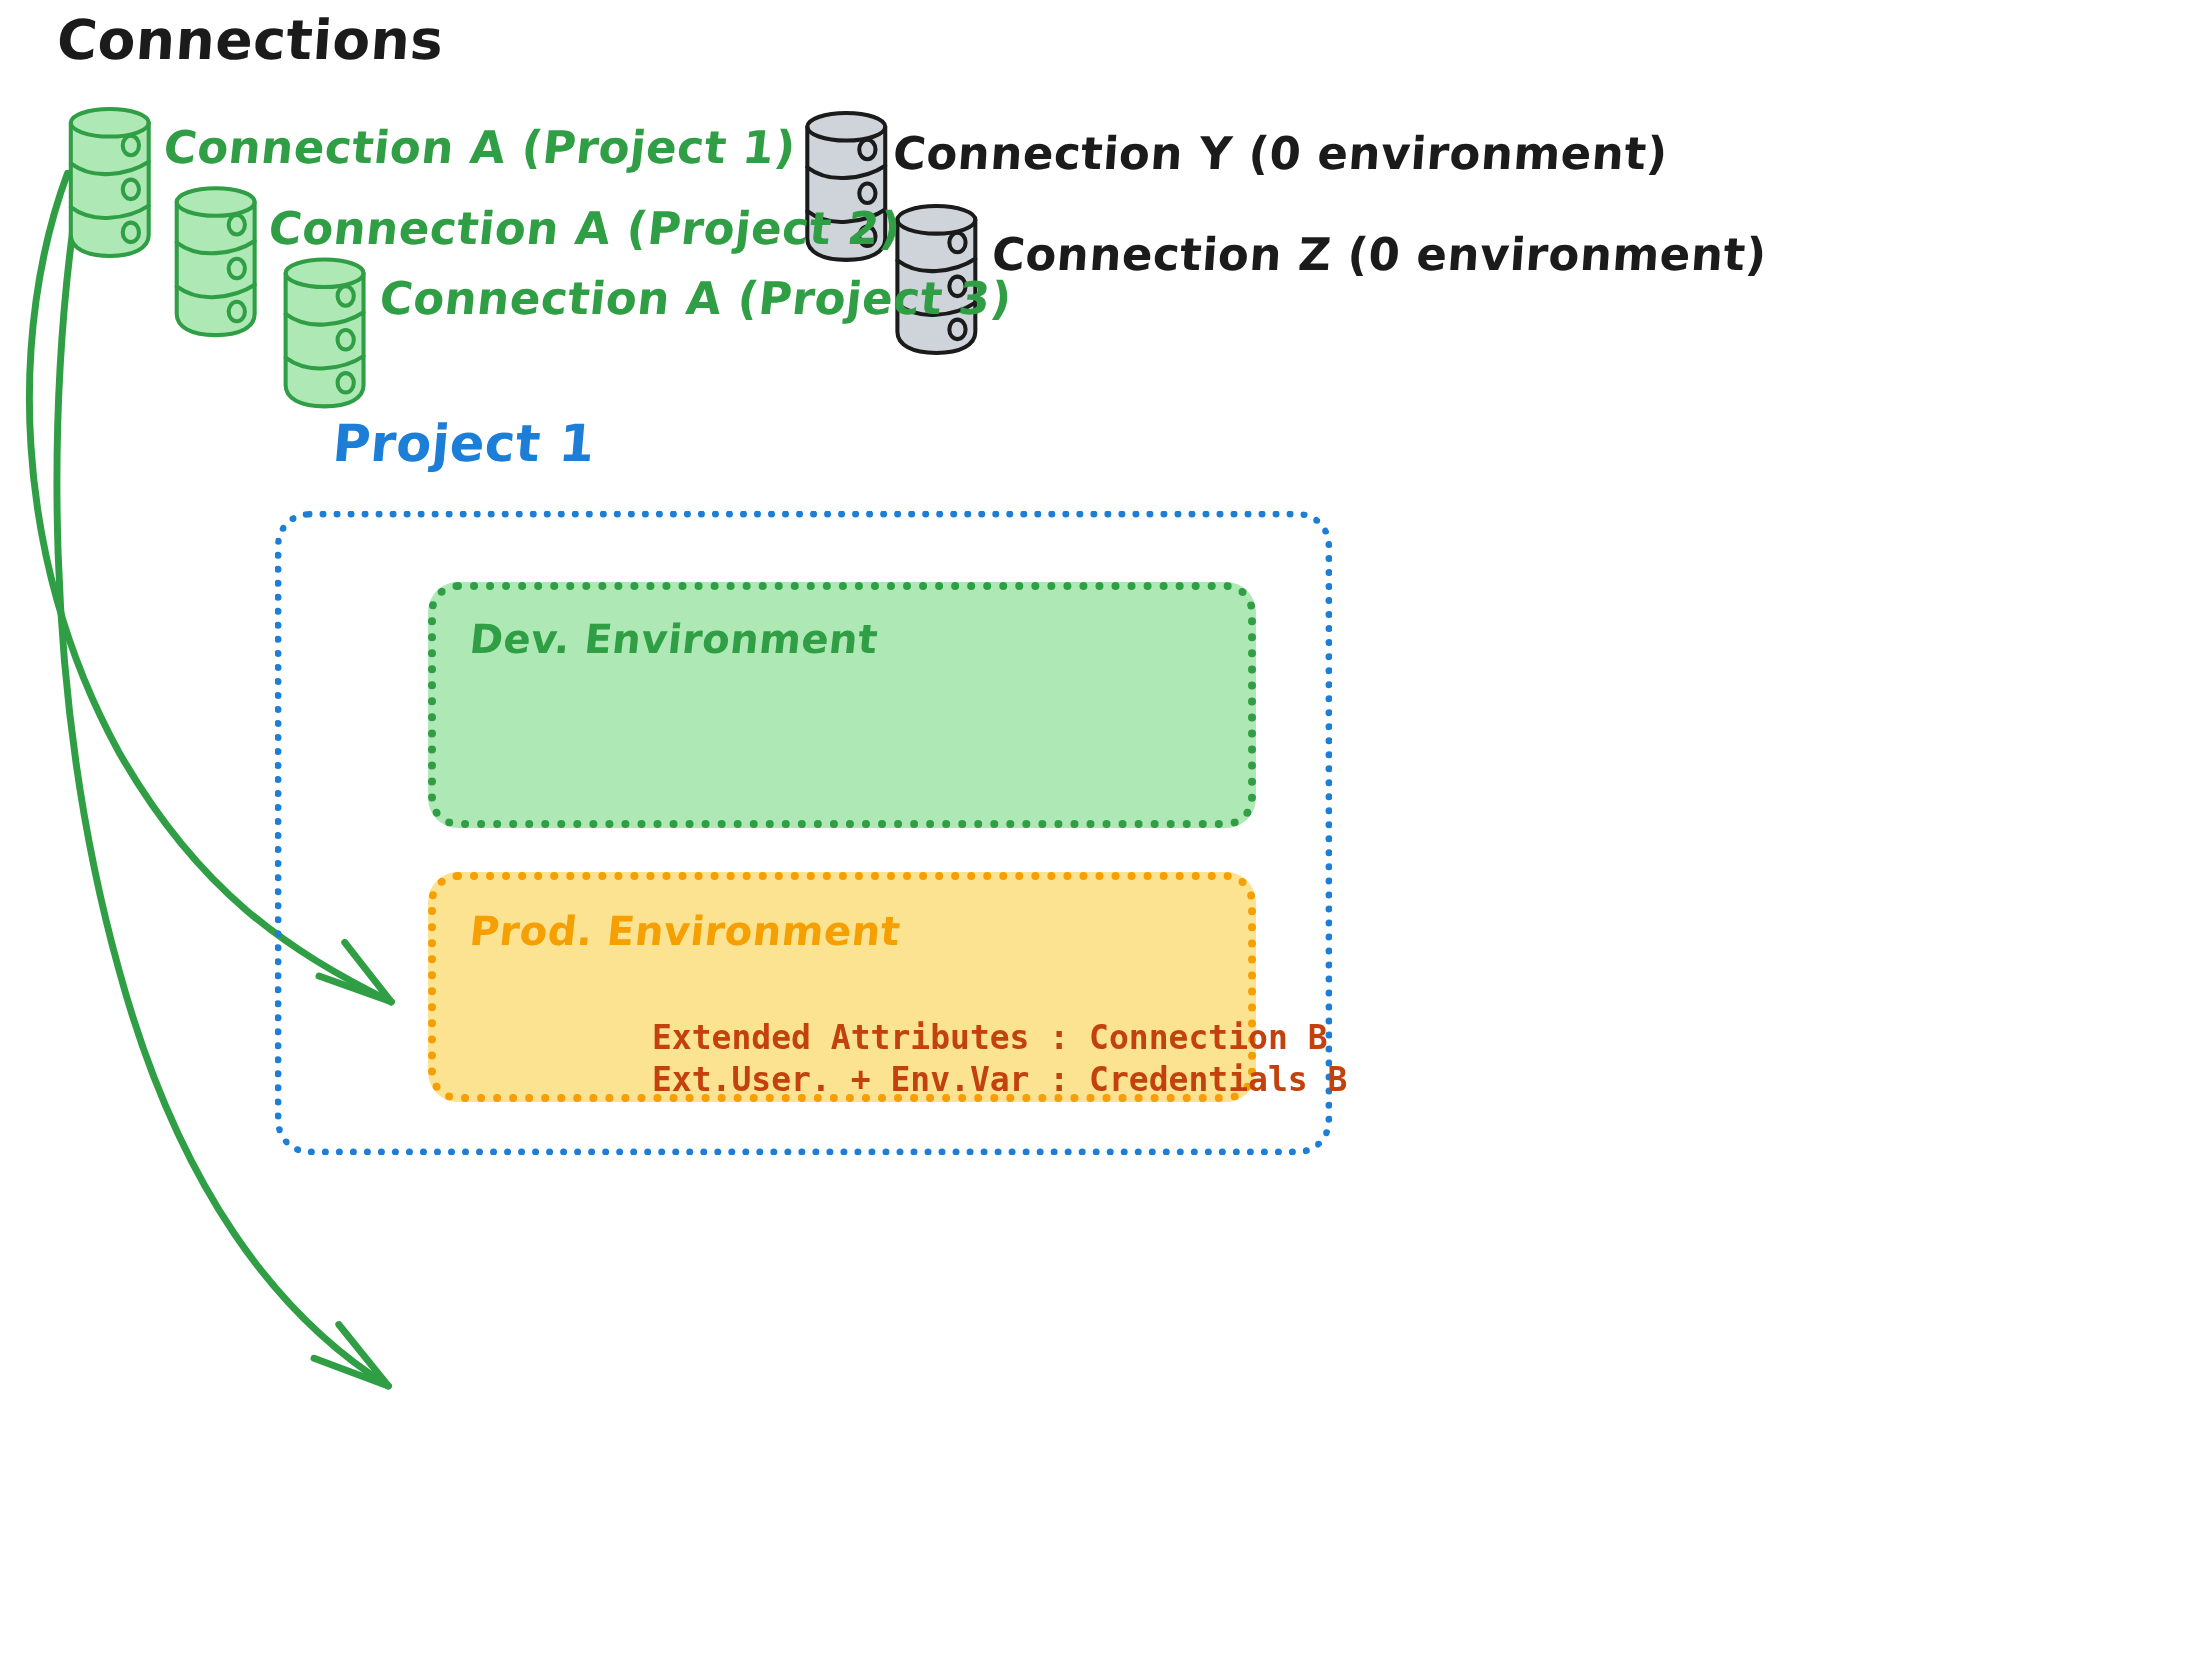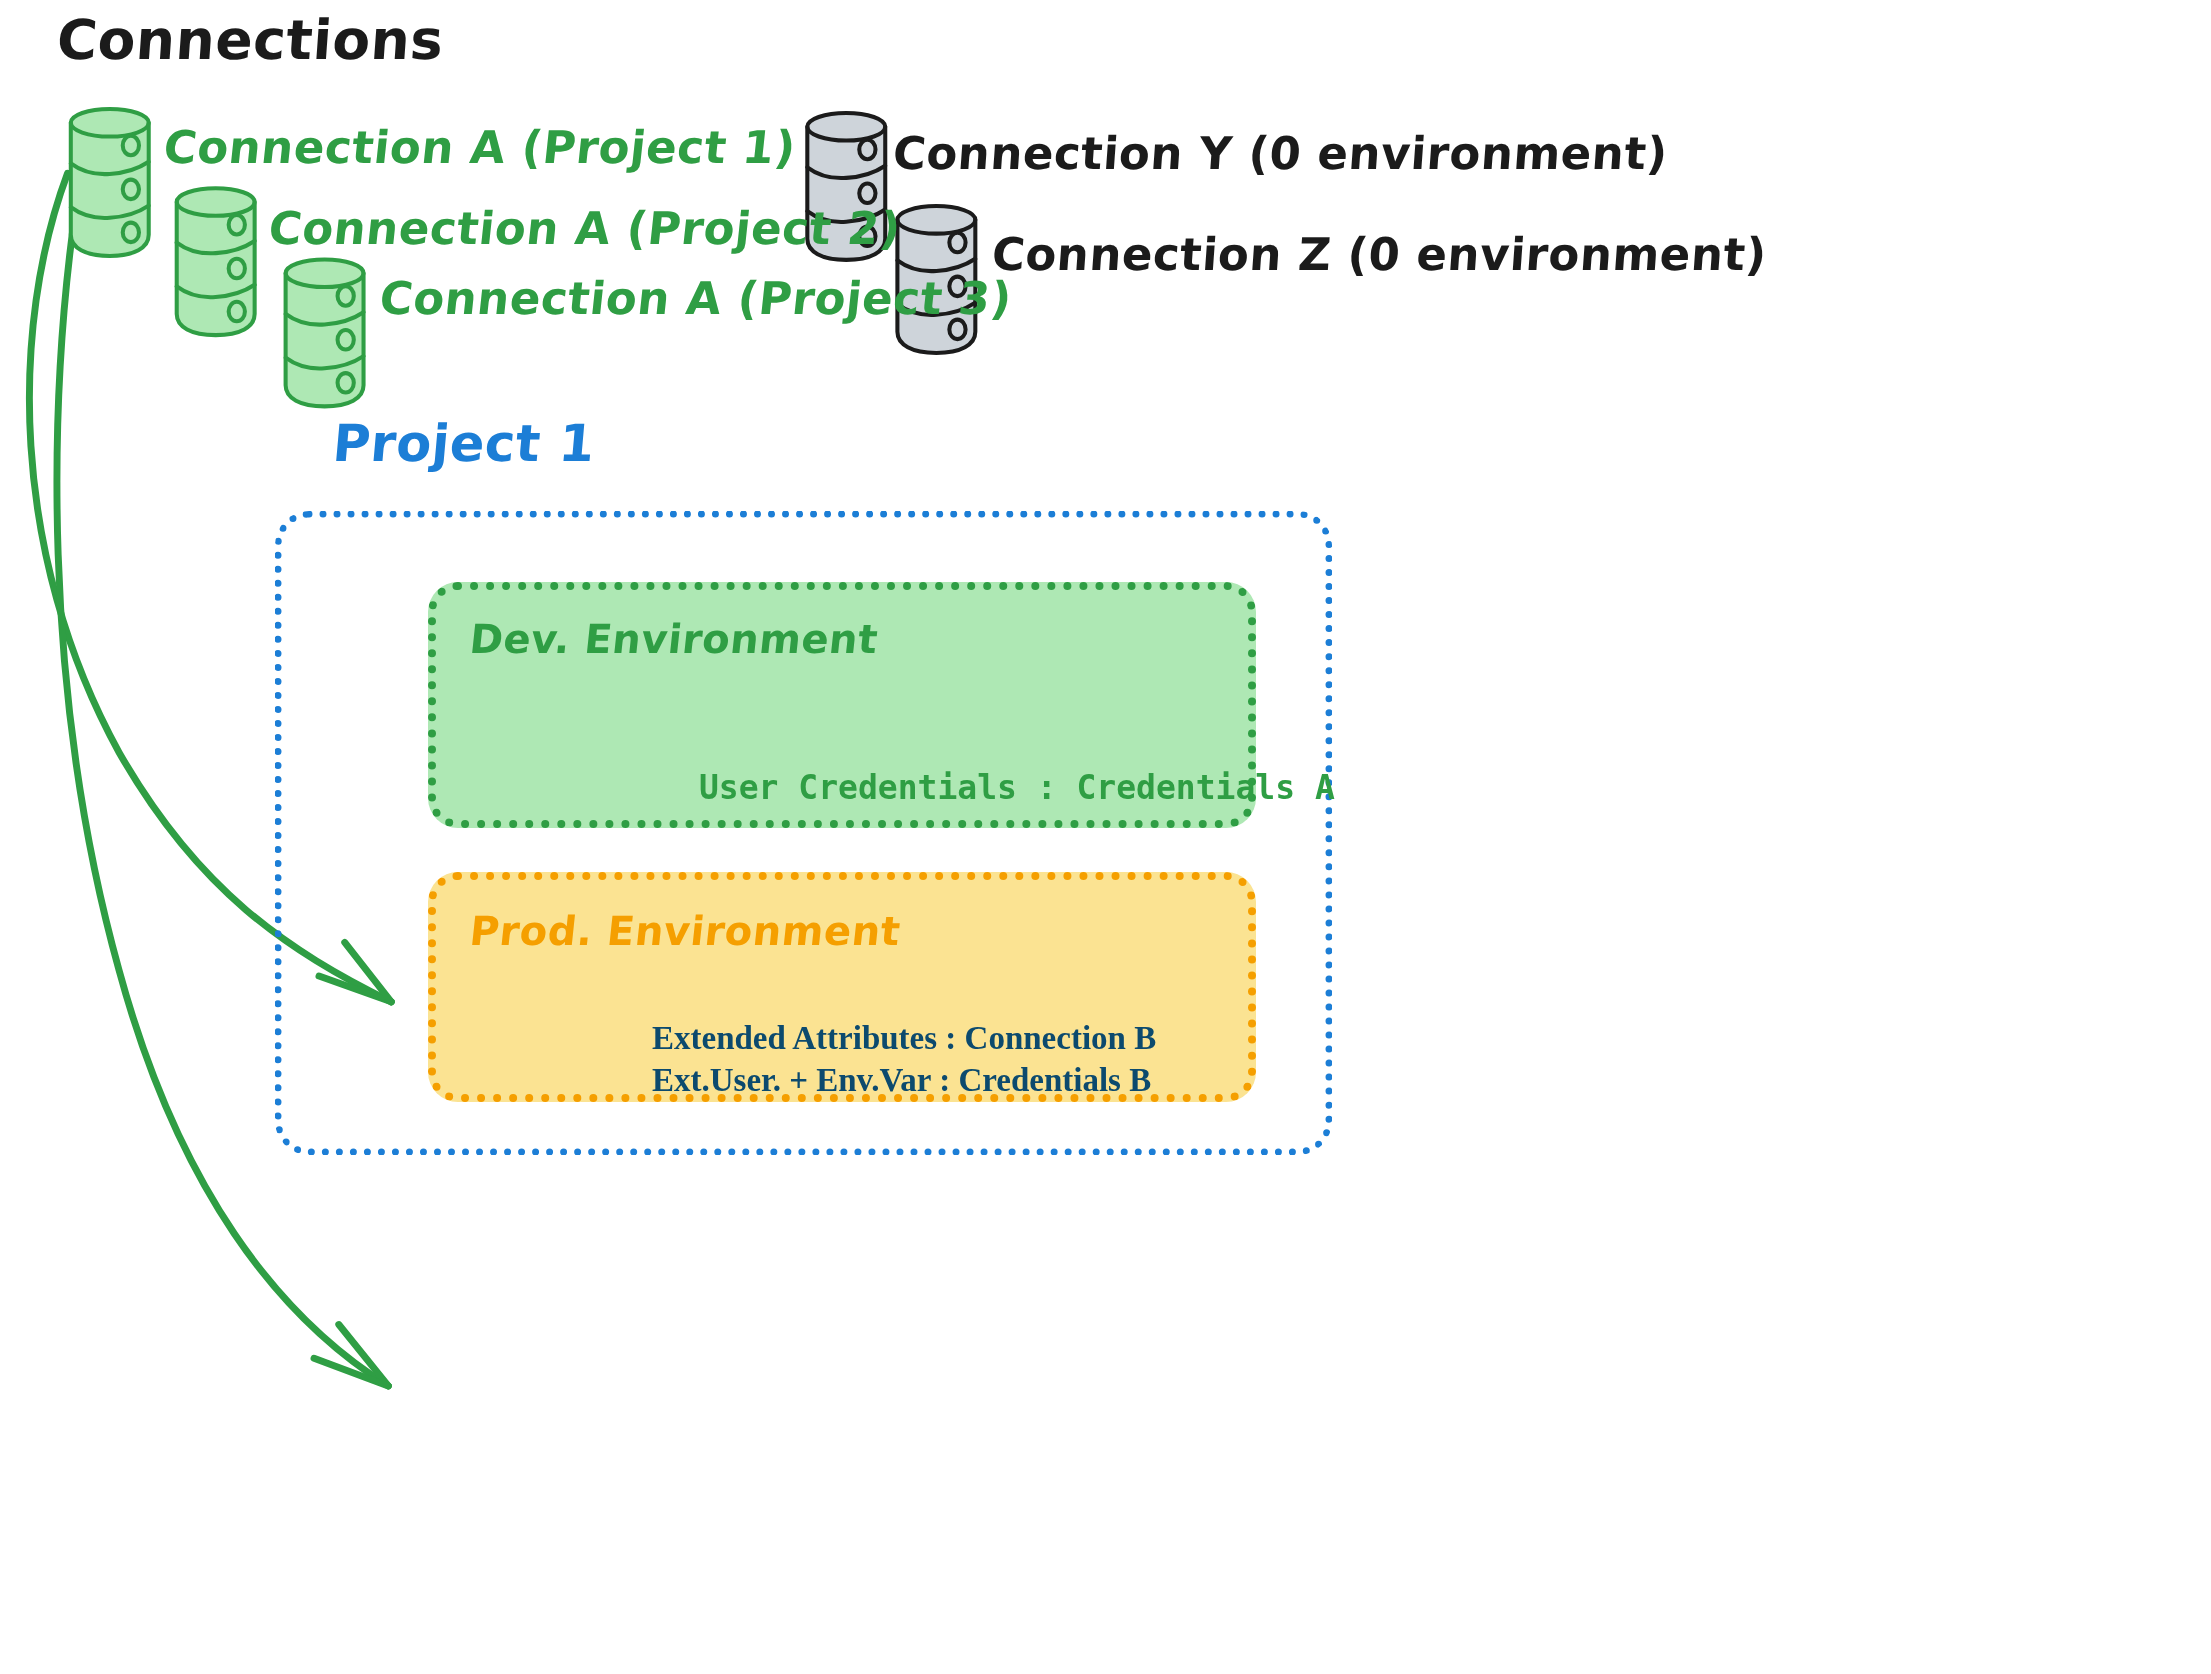--- a/index.html
+++ b/index.html
@@ -111,21 +111,21 @@
 
   .cred-line {
     position: absolute;
     font-family: "DejaVu Sans Mono", monospace;
     font-weight: 700;
     font-size: 33px;
     white-space: pre;
   }
   #dev-cred { left: 263px; top: 178px; color: #2f9e44; }
   #prod-cred-wrap { position: absolute; left: 216px; top: 137px; }
-  #prod-cred-wrap .cred-line { position: static; display: block; color: #0c4a6e; line-height: 1.28; font-family: Liberation Serif, serif; }
+  #prod-cred-wrap .cred-line { position: static; display: block; color: #c2410c; line-height: 1.28; }
 
   
   svg { display: block; }
 </style>
 </head>
 <body>
 
 <div id="canvas">
 
   <svg class="layer" viewBox="0 0 2234 1691">
@@ -195,21 +195,20 @@
   <div class="hand conn-label-black" id="label-conn-y">Connection Y (0 environment)</div>
 
   <div class="hand conn-label-black" id="label-conn-z">Connection Z (0 environment)</div>
 
   <div class="hand" id="title-project1">Project 1</div>
 
   <div id="project-box"></div>
 
   <div class="env-box" id="dev-box">
     <div class="env-title" id="dev-title">Dev. Environment</div>
-    <div class="cred-line" id="dev-cred">User Credentials : Credentials A</div>
   </div>
 
   <div class="env-box" id="prod-box">
     <div class="env-title" id="prod-title">Prod. Environment</div>
     <div id="prod-cred-wrap">
       <span class="cred-line">Extended Attributes : Connection B</span>
       <span class="cred-line">Ext.User. + Env.Var : Credentials B</span>
     </div>
   </div>
 

